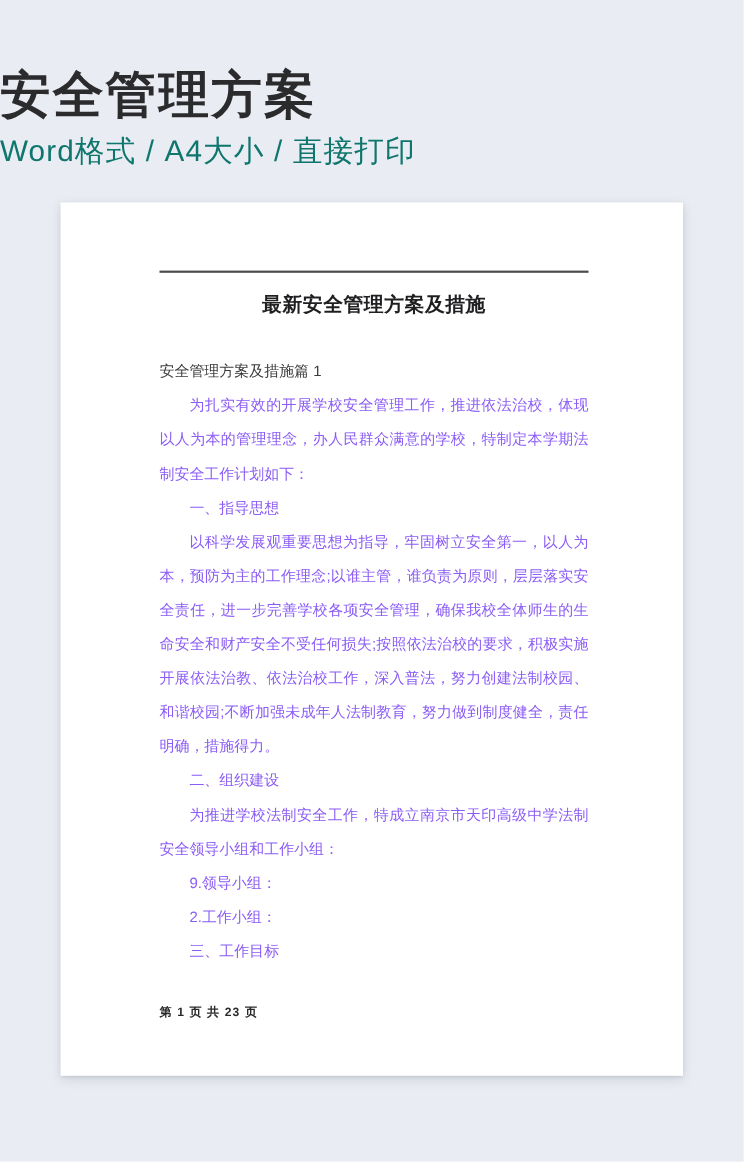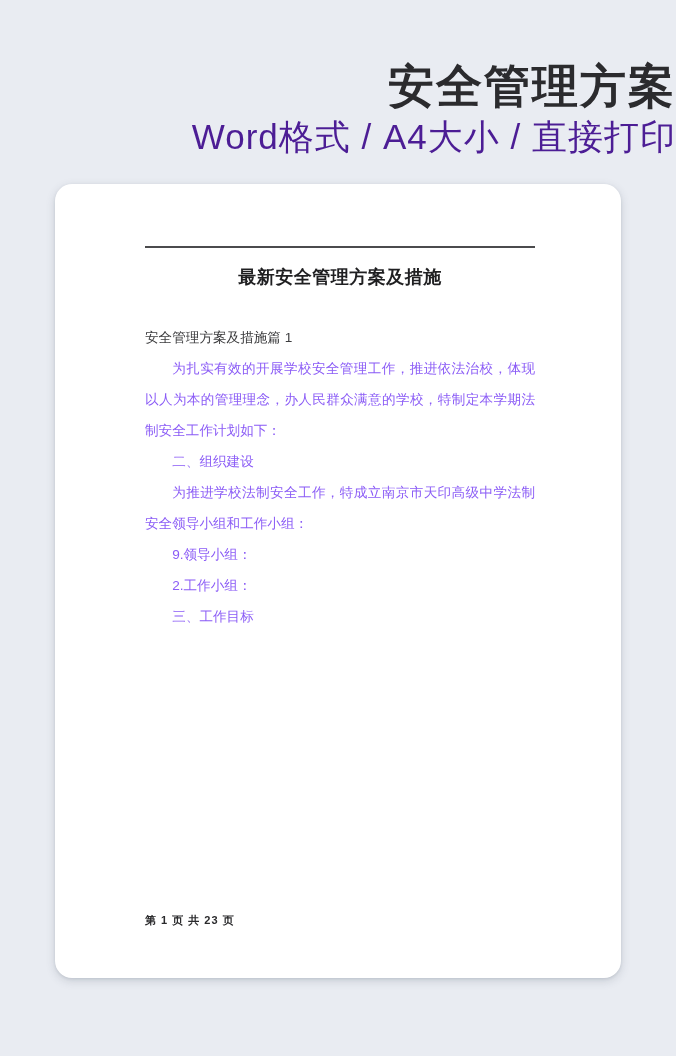--- a/index.html
+++ b/index.html
@@ -7,48 +7,47 @@
   body {
     position: relative;
     background: #e9ecf2;
     font-family: "Liberation Sans", "DejaVu Sans", sans-serif;
     overflow: hidden;
   }
 
   
   .promo-header {
     padding-top: 60px;
-    text-align: right;
+    text-align: left;
   }
   .promo-title {
     font-size: 46px;
     line-height: 52px;
     font-weight: 900;
     color: #2b2b2e;
     letter-spacing: 2px;
   }
   .promo-subtitle {
     margin-top: 9px;
-    font-size: 35px;
+    font-size: 27px;
     line-height: 32px;
     font-weight: 400;
-    color: #4c1d95;
+    color: #0f766e;
     letter-spacing: 1px;
   }
 
   
   .doc-page {
     position: absolute;
     left: 55px;
     top: 184px;
     width: 566px;
     height: 794px;
     background: #ffffff;
     box-shadow: 0 3px 10px rgba(60, 70, 90, 0.18), 0 1px 3px rgba(60, 70, 90, 0.12);
-    border-radius: 17px;
   }
   .doc-content {
     position: absolute;
     left: 90px;
     top: 0;
     width: 390px;
   }
   .doc-divider {
     margin-top: 62px;
     border: none;
@@ -98,20 +97,22 @@
   <div class="promo-subtitle">Word格式 / A4大小 / 直接打印</div>
 </header>
 
 <section class="doc-page">
   <div class="doc-content">
     <hr class="doc-divider">
     <h1 class="doc-title">最新安全管理方案及措施</h1>
     <div class="series-label">安全管理方案及措施篇 1</div>
     <div class="doc-body">
       <p class="para">为扎实有效的开展学校安全管理工作，推进依法治校，体现以人为本的管理理念，办人民群众满意的学校，特制定本学期法制安全工作计划如下：</p>
+      <p class="para">一、指导思想</p>
+      <p class="para">以科学发展观重要思想为指导，牢固树立安全第一，以人为本，预防为主的工作理念;以谁主管，谁负责为原则，层层落实安全责任，进一步完善学校各项安全管理，确保我校全体师生的生命安全和财产安全不受任何损失;按照依法治校的要求，积极实施开展依法治教、依法治校工作，深入普法，努力创建法制校园、和谐校园;不断加强未成年人法制教育，努力做到制度健全，责任明确，措施得力。</p>
       <p class="para">二、组织建设</p>
       <p class="para">为推进学校法制安全工作，特成立南京市天印高级中学法制安全领导小组和工作小组：</p>
       <p class="para">9.领导小组：</p>
       <p class="para">2.工作小组：</p>
       <p class="para">三、工作目标</p>
     </div>
   </div>
   <div class="doc-footer">第 1 页 共 23 页</div>
 </section>
 

